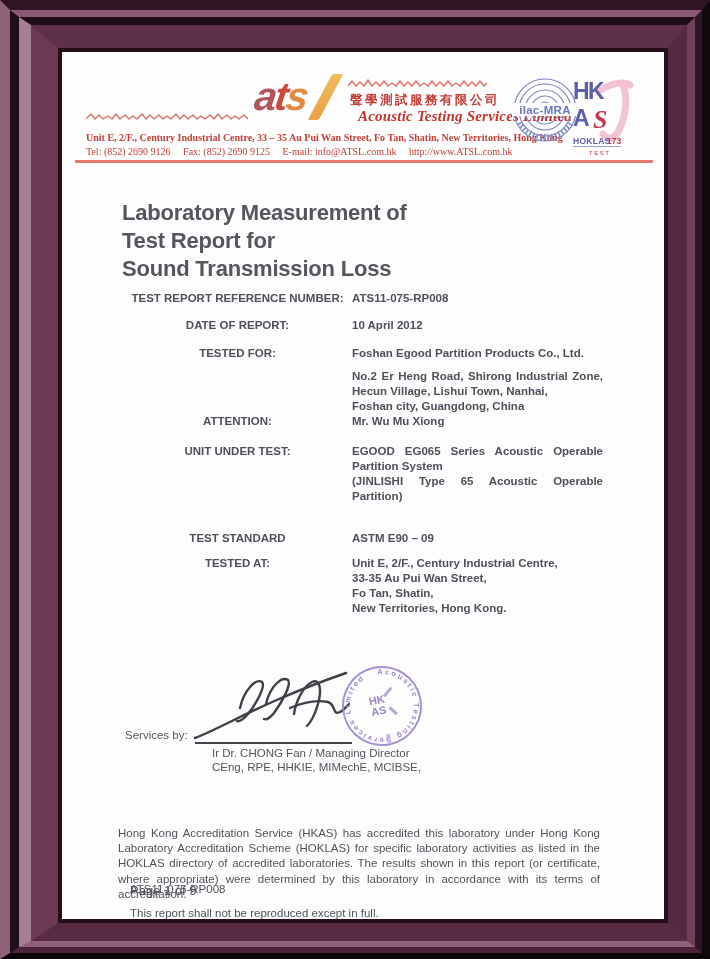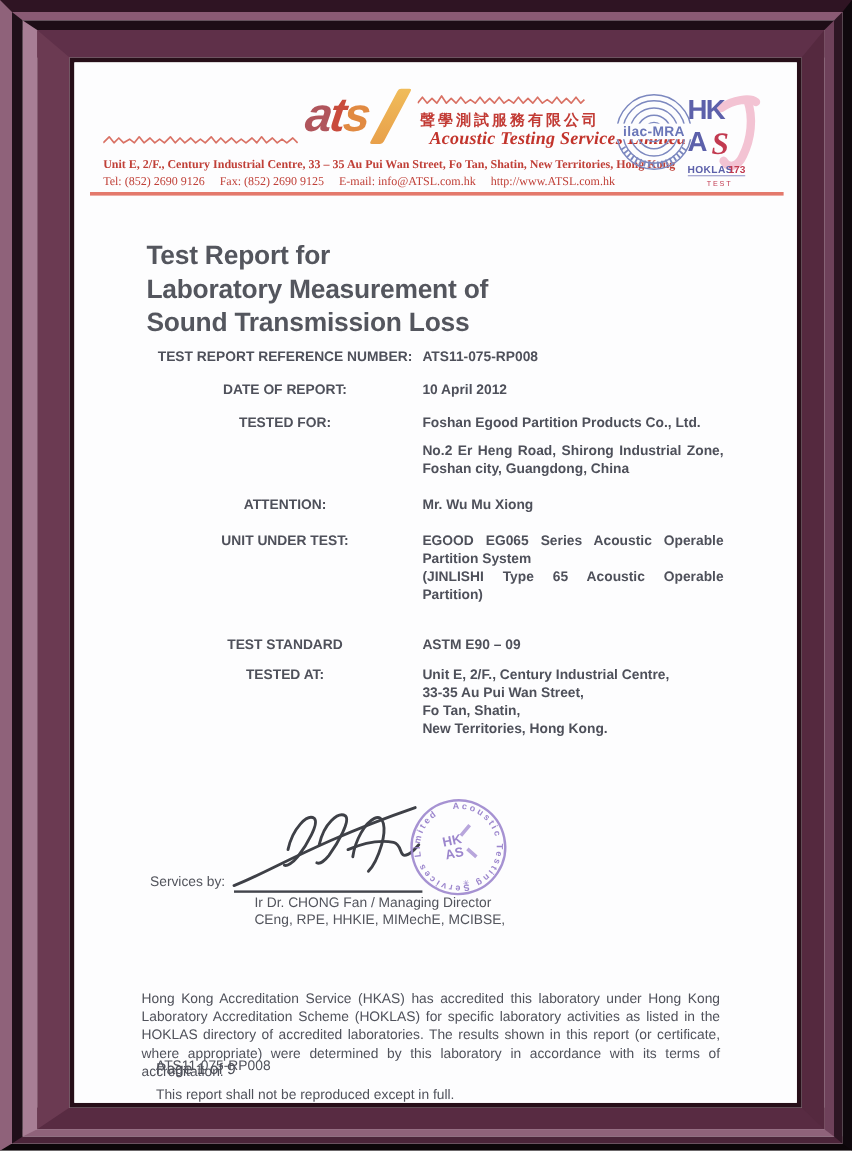--- a/index.html
+++ b/index.html
@@ -84,40 +84,41 @@
           <text x="20" y="50" font-family="Liberation Serif, serif" font-size="26" font-style="italic" font-weight="bold" fill="#c23a50">S</text>
           <text x="0" y="66" font-family="Liberation Sans, sans-serif" font-size="8.5" font-weight="bold" fill="#5c60aa" letter-spacing="0.3">HOKLAS</text>
           <text x="34" y="66" font-family="Liberation Sans, sans-serif" font-size="8.5" font-weight="bold" fill="#c23a50">173</text>
           <rect x="0" y="68" width="48" height="0.9" fill="#5c60aa" opacity="0.65"></rect>
           <text x="16" y="77" font-family="Liberation Sans, sans-serif" font-size="6" fill="#c23a50" letter-spacing="1.5">TEST</text>
         </svg>
 
         <div class="rule"></div>
 
         <div class="title">
+          <div>Laboratory Measurement of</div>
           <div>Test Report for</div>
-          <div>Laboratory Measurement of</div>
           <div>Sound Transmission Loss</div>
         </div>
 
         <div class="row r0">
           <div class="lbl">TEST REPORT REFERENCE NUMBER:</div>
           <div class="val">ATS11-075-RP008</div>
         </div>
         <div class="row r1">
           <div class="lbl">DATE OF REPORT:</div>
           <div class="val">10 April 2012</div>
         </div>
         <div class="row r2">
           <div class="lbl">TESTED FOR:</div>
           <div class="val">Foshan Egood Partition Products Co., Ltd.</div>
         </div>
         <div class="row r3">
           <div class="val">
             <div class="just">No.2 Er Heng Road, Shirong Industrial Zone,</div>
+            <div>Hecun Village, Lishui Town, Nanhai,</div>
             <div>Foshan city, Guangdong, China</div>
           </div>
         </div>
         <div class="row r4">
           <div class="lbl">ATTENTION:</div>
           <div class="val">Mr. Wu Mu Xiong</div>
         </div>
         <div class="row r5">
           <div class="lbl">UNIT UNDER TEST:</div>
           <div class="val">

